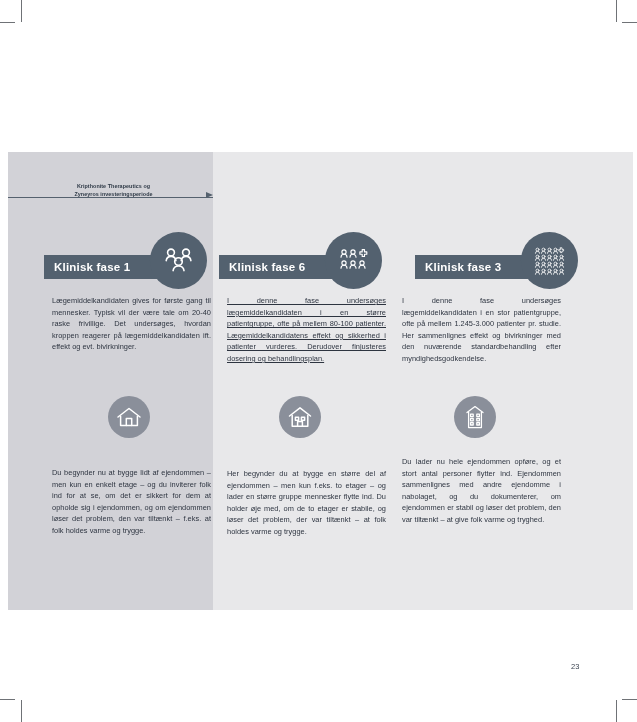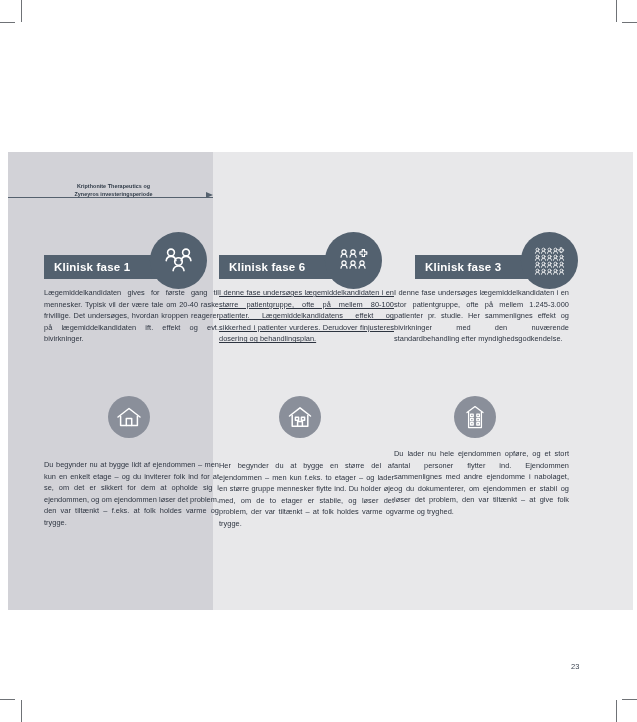--- a/index.html
+++ b/index.html
@@ -139,21 +139,21 @@
 
   .body-text {
     position: absolute;
     width: 175px;
     font-size: 7.4px;
     line-height: 11.6px;
     color: #2d3440;
     text-align: justify;
     letter-spacing: 0.02px;
   }
-  .body-text p { margin: 0; }
+  .body-text p { margin: 8px; }
 
   .text-top-1 { top: 287px; left: 44px; }
   .text-top-2 { top: 287px; left: 219px; text-decoration: underline; }
   .text-top-3 { top: 287px; left: 394px; }
 
   .house-circle {
     position: absolute;
     width: 42px;
     height: 42px;
     border-radius: 50%;

